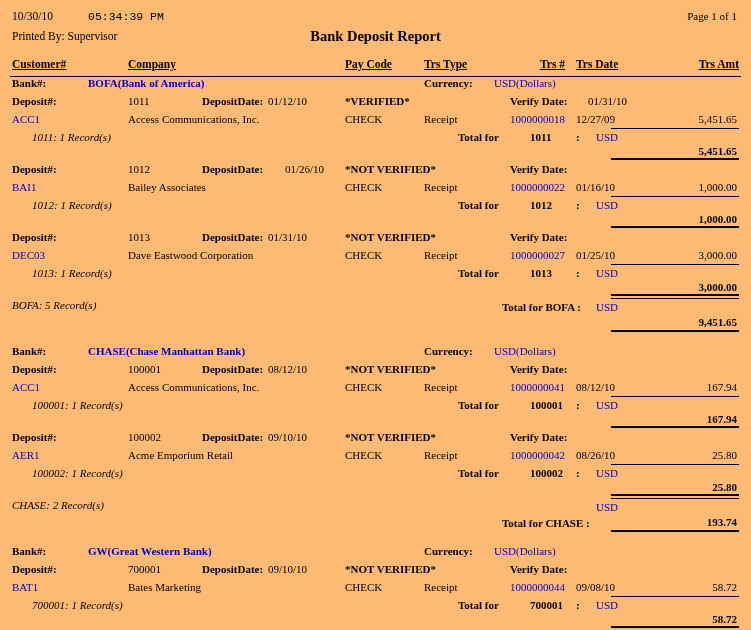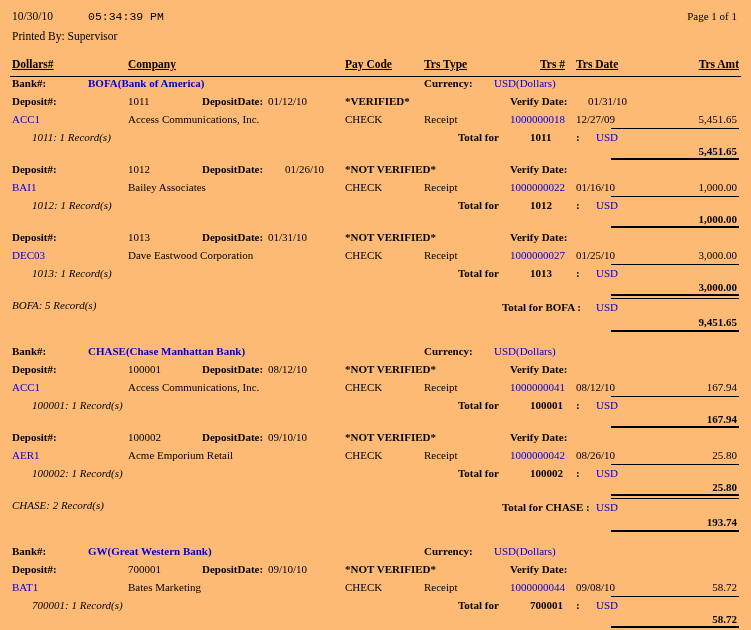--- a/index.html
+++ b/index.html
@@ -85,24 +85,25 @@
 </head>
 <body>
 
 <div id="page">
 
   <div class="hdr">
     <div class="hdr-date">10/30/10</div>
     <div class="hdr-time">05:34:39 PM</div>
     <div class="hdr-page">Page 1 of 1</div>
     <div class="hdr-printed">Printed By: Supervisor</div>
+    <div class="hdr-title">Bank Deposit Report</div>
   </div>
 
   <div class="grid" style="height:18px; margin-top:4px;">
-    <div class="cell colhdr u c-cust">Dollars#</div>
+    <div class="cell colhdr u c-cust">Customer#</div>
     <div class="cell colhdr u c-comp">Company</div>
     <div class="cell colhdr u c-pay">Pay Code</div>
     <div class="cell colhdr u c-trstype">Trs Type</div>
     <div class="cell colhdr u" style="left:530px;">Trs #</div>
     <div class="cell colhdr u c-trsdt">Trs Date</div>
     <div class="cell colhdr u c-amt">Trs Amt</div>
   </div>
   <div class="rule" style="margin-top:0;"></div>
 
   <div id="body" class="grid" style="height: 668px;">
@@ -220,21 +221,21 @@
       <div class="cell " style="top: 372px; right: 4px; text-align: right;">25.80</div>
       <div class="cell i" style="top: 390px; left: 22px;">100002: 1 Record(s)</div>
       <div class="cell b" style="top: 390px; left: 448px;">Total for</div>
       <div class="cell b" style="top: 390px; left: 520px;">100002</div>
       <div class="cell b" style="top: 390px; left: 566px;">:</div>
       <div class="cell blue" style="top: 390px; left: 586px;">USD</div>
       <div style="position: absolute; right: 2px; width: 128px; top: 387px; border-top: 1px solid rgb(0, 0, 0);"></div>
       <div class="cell b" style="top: 404px; right: 4px; text-align: right;">25.80</div>
       <div style="position: absolute; right: 2px; width: 128px; top: 417px; border-top: 2px solid rgb(0, 0, 0);"></div>
       <div class="cell i" style="top: 422px; left: 2px;">CHASE: 2 Record(s)</div>
-      <div class="cell b" style="top: 424px; left: 492px;">Total for CHASE :</div>
+      <div class="cell b" style="top: 440px; left: 492px;">Total for CHASE :</div>
       <div class="cell blue" style="top: 424px; left: 586px;">USD</div>
       <div style="position: absolute; right: 2px; width: 128px; top: 421px; border-top: 1px solid rgb(0, 0, 0);"></div>
       <div class="cell b" style="top: 439px; right: 4px; text-align: right;">193.74</div>
       <div style="position: absolute; right: 2px; width: 128px; top: 453px; border-top: 2px solid rgb(0, 0, 0);"></div>
       <div class="cell b" style="top: 468px; left: 2px;">Bank#:</div>
       <div class="cell b blue" style="top: 468px; left: 78px;">GW(Great Western Bank)</div>
       <div class="cell b" style="top: 468px; left: 414px;">Currency:</div>
       <div class="cell blue" style="top: 468px; left: 484px;">USD(Dollars)</div>
       <div class="cell b" style="top: 486px; left: 2px;">Deposit#:</div>
       <div class="cell " style="top: 486px; left: 118px;">700001</div>

